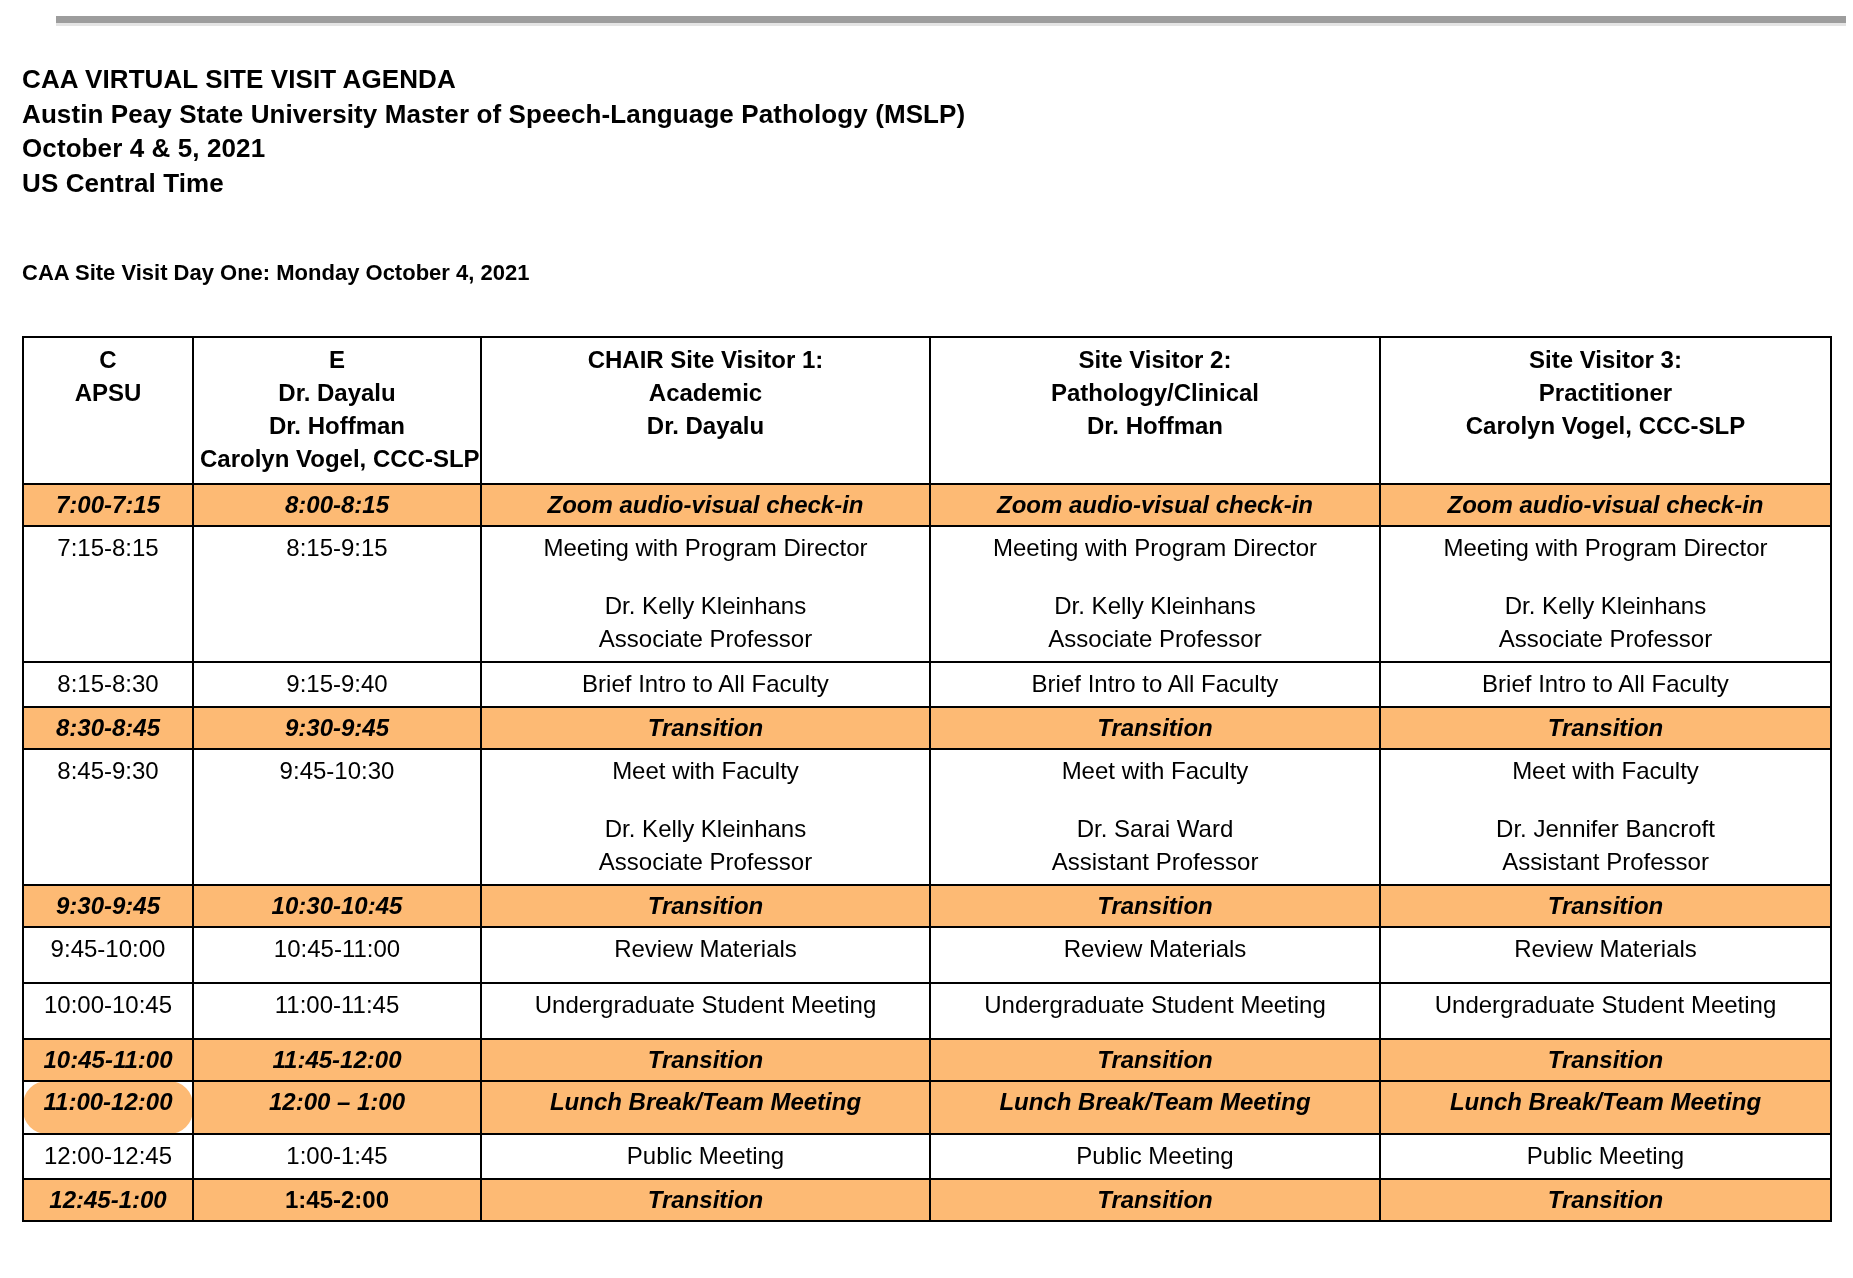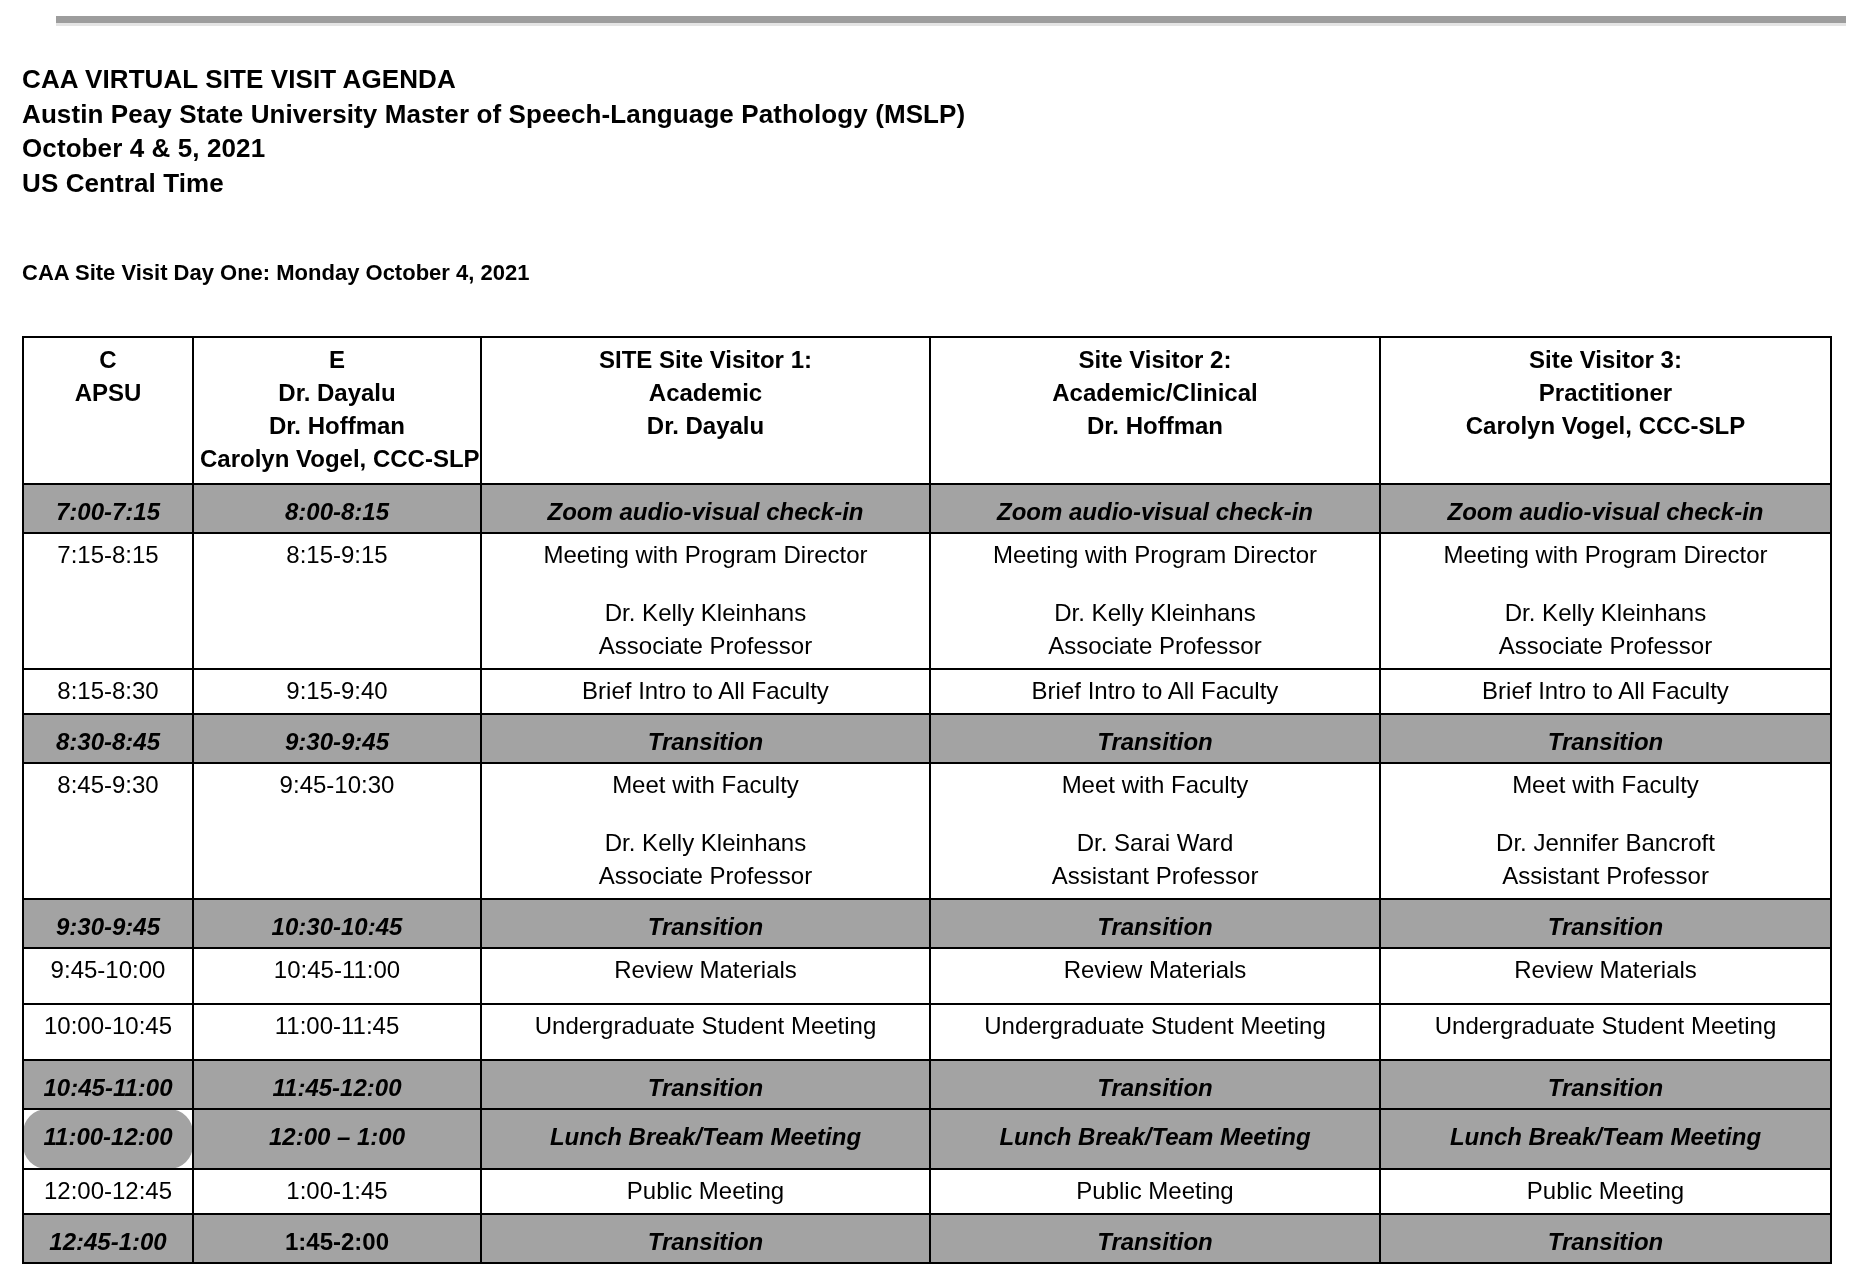--- a/index.html
+++ b/index.html
@@ -95,25 +95,25 @@
   tr.head-row td {
     text-align: center;
     font-weight: bold;
     padding-top: 5px;
     padding-bottom: 8px;
   }
   .hdr-line { display: block; white-space: nowrap; }
 
   
   tr.shaded td {
-    background: #a3a3a3;
+    background: #fdba74;
     font-weight: bold;
     font-style: italic;
     text-align: center;
-    padding-top: 10px;
+    padding-top: 3px;
     padding-bottom: 4px;
   }
   tr.shaded td.no-italic { font-style: normal; }
 
   
   tr.plain td { text-align: center; }
   tr.plain td.time-cell { text-align: center; }
   tr.plain td.detail-cell { text-align: center; }
 
   .cell-title { display: block; }
@@ -164,27 +164,27 @@
               <span class="hdr-line">C</span>
               <span class="hdr-line">APSU</span>
             </td>
             <td>
               <span class="hdr-line">E</span>
               <span class="hdr-line">Dr. Dayalu</span>
               <span class="hdr-line">Dr. Hoffman</span>
               <span class="hdr-line">Carolyn Vogel, CCC-SLP</span>
             </td>
             <td>
-              <span class="hdr-line">SITE Site Visitor 1:</span>
+              <span class="hdr-line">CHAIR Site Visitor 1:</span>
               <span class="hdr-line">Academic</span>
               <span class="hdr-line">Dr. Dayalu</span>
             </td>
             <td>
               <span class="hdr-line">Site Visitor 2:</span>
-              <span class="hdr-line">Academic/Clinical</span>
+              <span class="hdr-line">Pathology/Clinical</span>
               <span class="hdr-line">Dr. Hoffman</span>
             </td>
             <td>
               <span class="hdr-line">Site Visitor 3:</span>
               <span class="hdr-line">Practitioner</span>
               <span class="hdr-line">Carolyn Vogel, CCC-SLP</span>
             </td>
           </tr>
 
           <tr class="shaded">

